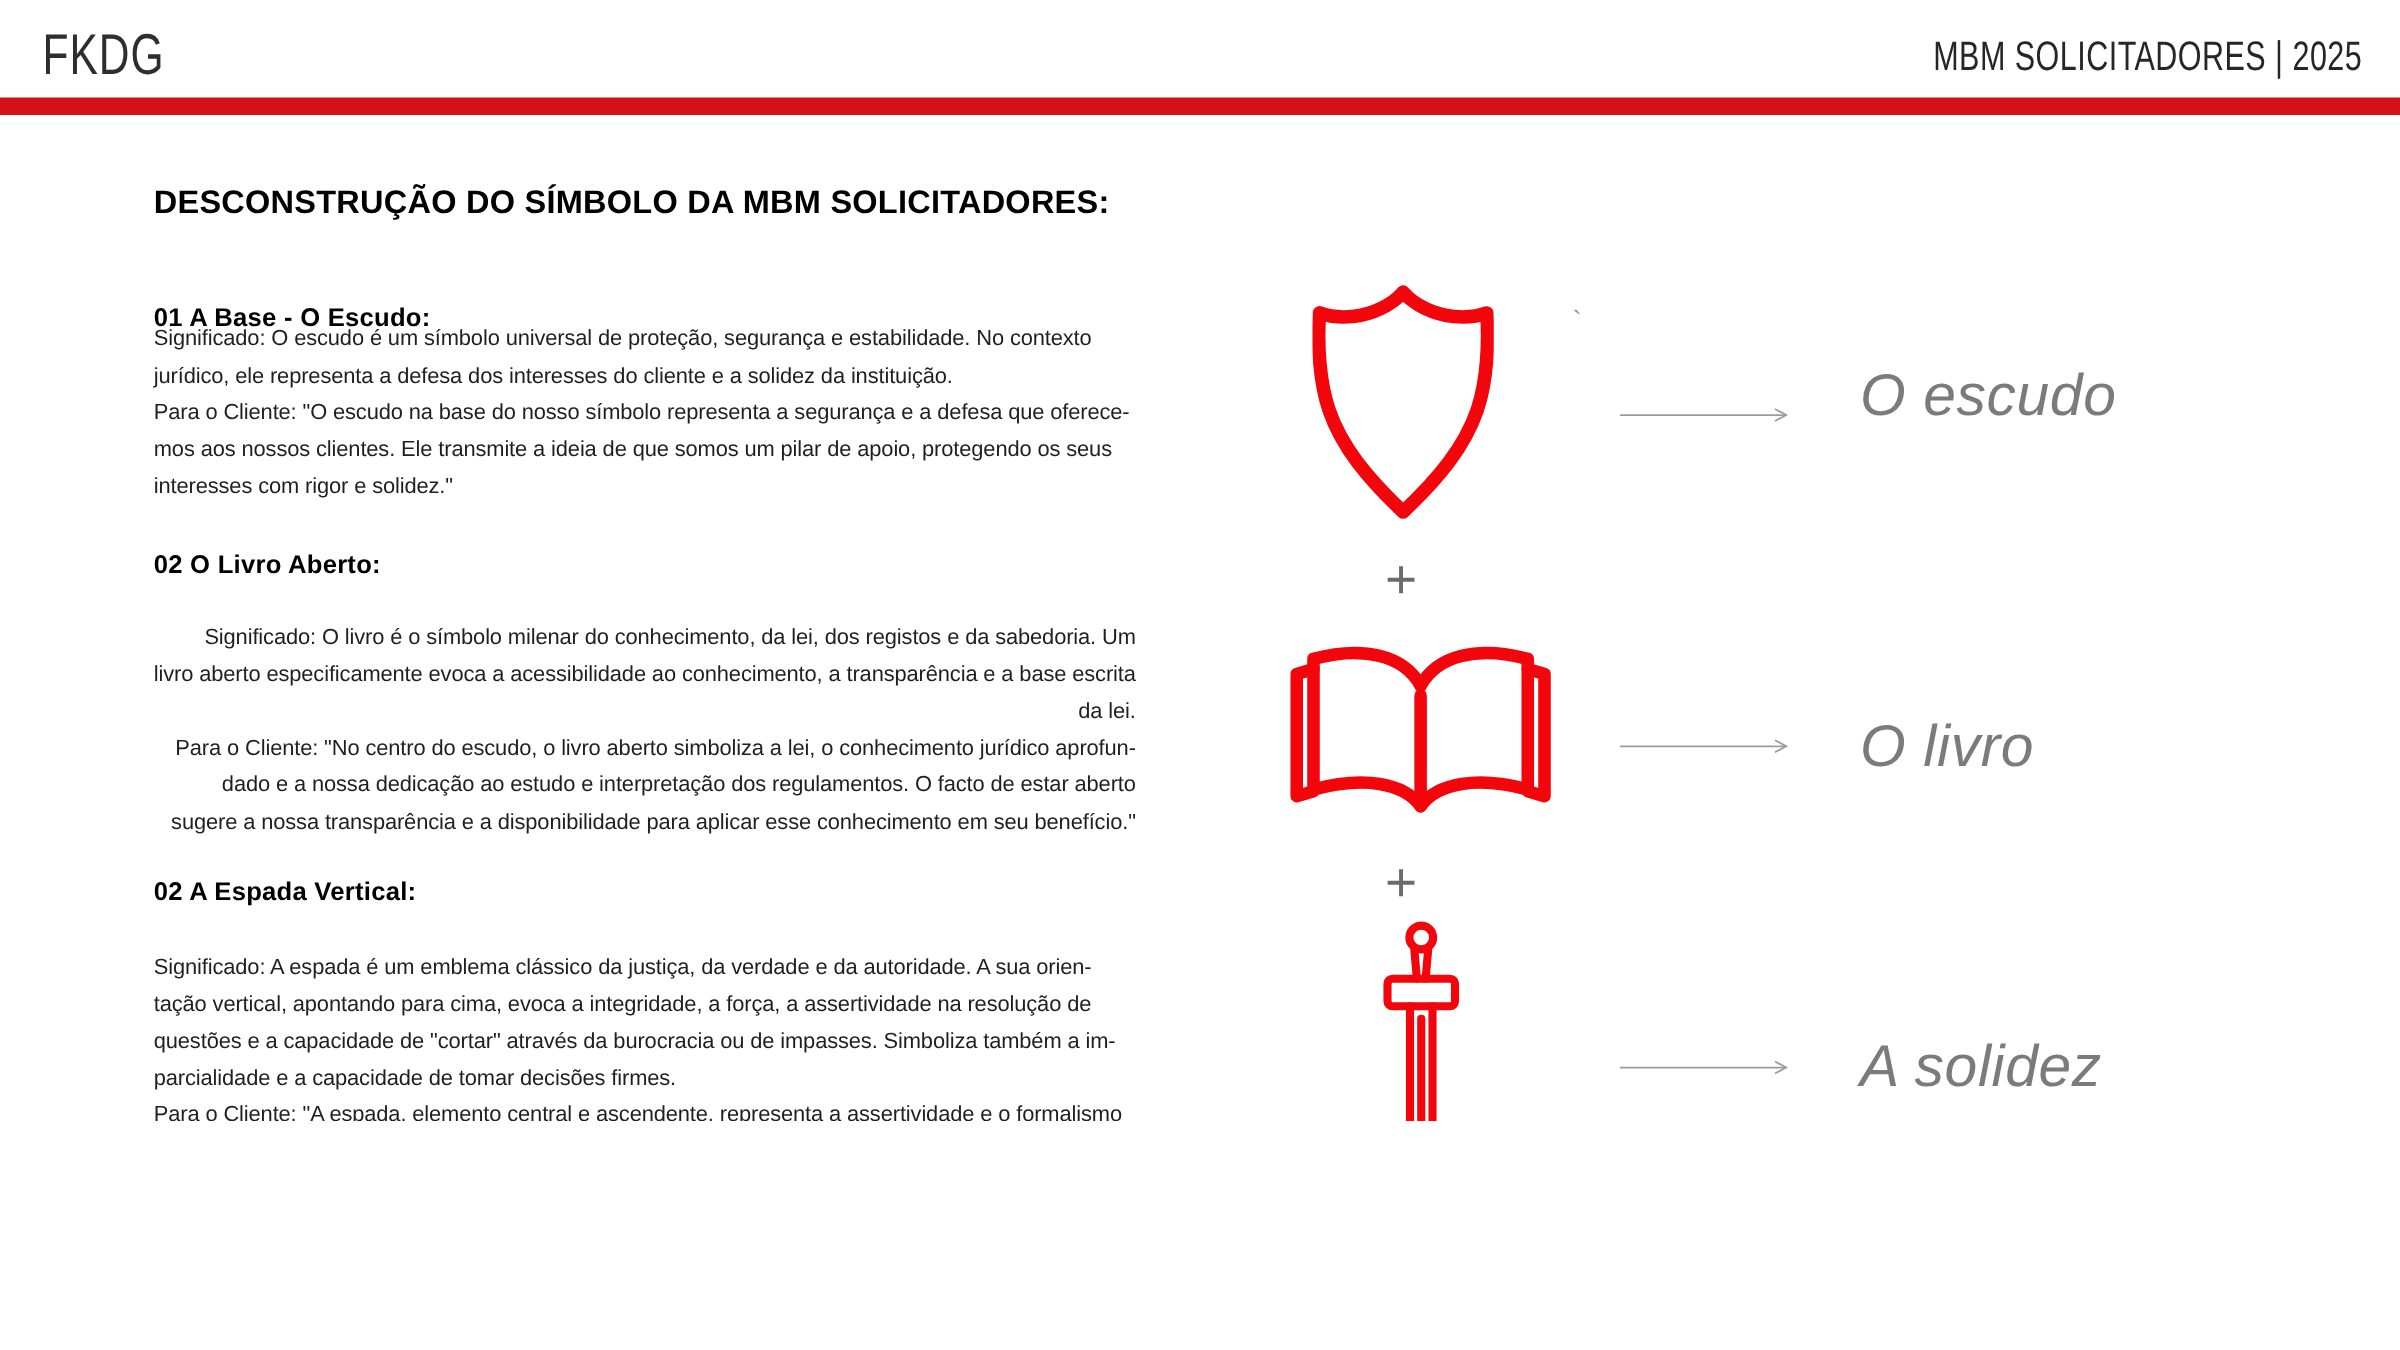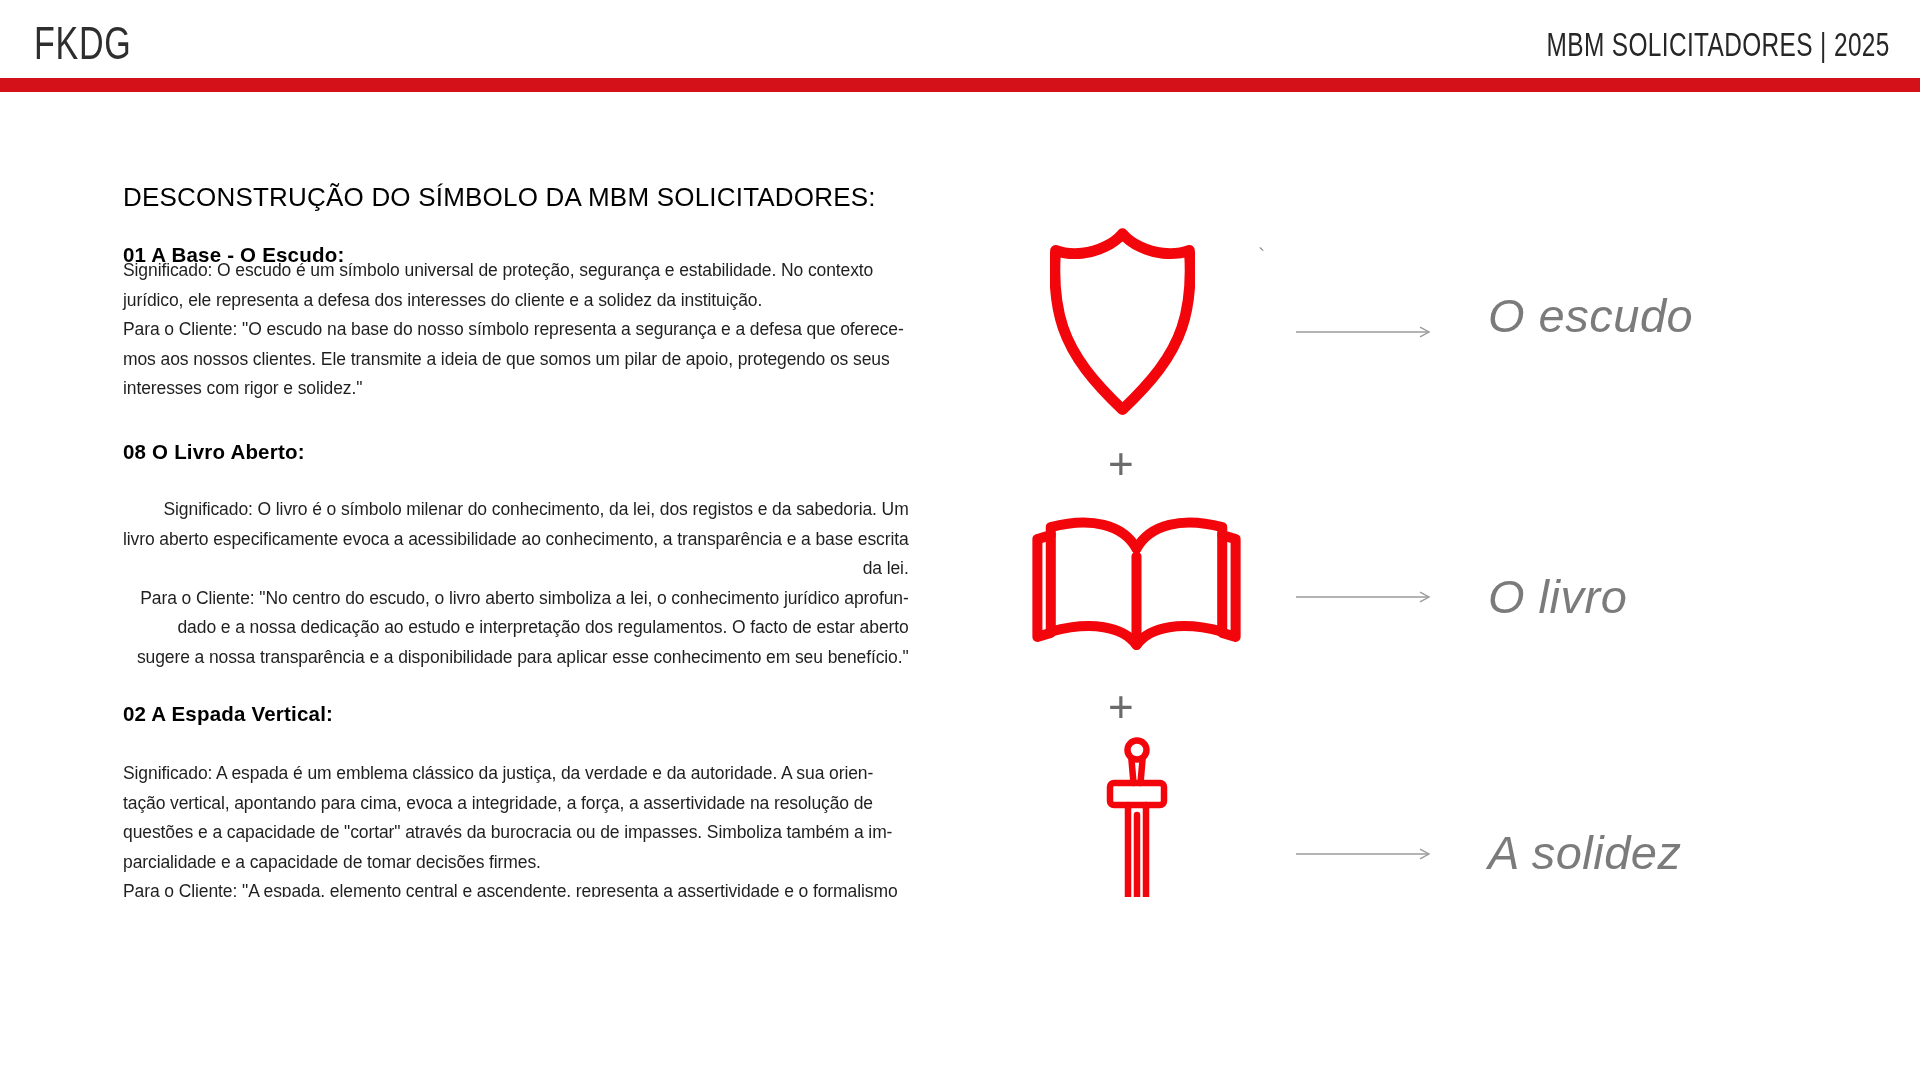--- a/index.html
+++ b/index.html
@@ -10,21 +10,21 @@
   .abs{position:absolute;}
 
   
   .brand{left:34px;top:20px;font-size:46px;color:#2e2e2e;letter-spacing:1px;
          transform:scaleX(.74);transform-origin:left top;line-height:1;}
   .header-right{right:30px;top:28px;font-size:33px;color:#262626;letter-spacing:.5px;
          transform:scaleX(.74);transform-origin:right top;line-height:1;}
   .bar-top{left:0;top:78px;width:100%;height:14px;background:#d41118;}
 
   
-  .title{left:123px;top:146px;font-size:26px;font-weight:normal;color:#000;letter-spacing:.2px;margin-top:36px;}
+  .title{left:123px;top:146px;font-size:26px;font-weight:bold;color:#000;letter-spacing:.2px;}
   .sec-heading{left:123px;font-size:20.5px;font-weight:bold;color:#000;letter-spacing:.2px;}
   .sec-body{left:123px;font-size:17.5px;line-height:29.5px;color:#1f1f1f;white-space:pre-line;letter-spacing:-.1px;}
   .h-s1{top:211px;margin-top:32px;} .b-s1{top:256px;}
   .h-s2{top:440px;} .b-s2{top:495px;text-align:right;}
   .h-s3{top:702px;} .b-s3{top:759px;}
 
   
   .icon-wrap svg{display:block;}
   .shield-pos{left:1050px;top:225px;}
   .book-pos{left:1028px;top:503px;}
@@ -60,21 +60,21 @@
 
   <div class="abs title">DESCONSTRUÇÃO DO SÍMBOLO DA MBM SOLICITADORES:</div>
 
   <div class="abs sec-heading h-s1">01 A Base - O Escudo:</div>
   <div class="abs sec-body b-s1">Significado: O escudo é um símbolo universal de proteção, segurança e estabilidade. No contexto
 jurídico, ele representa a defesa dos interesses do cliente e a solidez da instituição.
 Para o Cliente: "O escudo na base do nosso símbolo representa a segurança e a defesa que oferece-
 mos aos nossos clientes. Ele transmite a ideia de que somos um pilar de apoio, protegendo os seus
 interesses com rigor e solidez."</div>
 
-  <div class="abs sec-heading h-s2">08 O Livro Aberto:</div>
+  <div class="abs sec-heading h-s2">02 O Livro Aberto:</div>
   <div class="abs sec-body b-s2">Significado: O livro é o símbolo milenar do conhecimento, da lei, dos registos e da sabedoria. Um
 livro aberto especificamente evoca a acessibilidade ao conhecimento, a transparência e a base escrita
 da lei.
 Para o Cliente: "No centro do escudo, o livro aberto simboliza a lei, o conhecimento jurídico aprofun-
 dado e a nossa dedicação ao estudo e interpretação dos regulamentos. O facto de estar aberto
 sugere a nossa transparência e a disponibilidade para aplicar esse conhecimento em seu benefício."</div>
 
   <div class="abs sec-heading h-s3">02 A Espada Vertical:</div>
   <div class="abs sec-body b-s3">Significado: A espada é um emblema clássico da justiça, da verdade e da autoridade. A sua orien-
 tação vertical, apontando para cima, evoca a integridade, a força, a assertividade na resolução de

